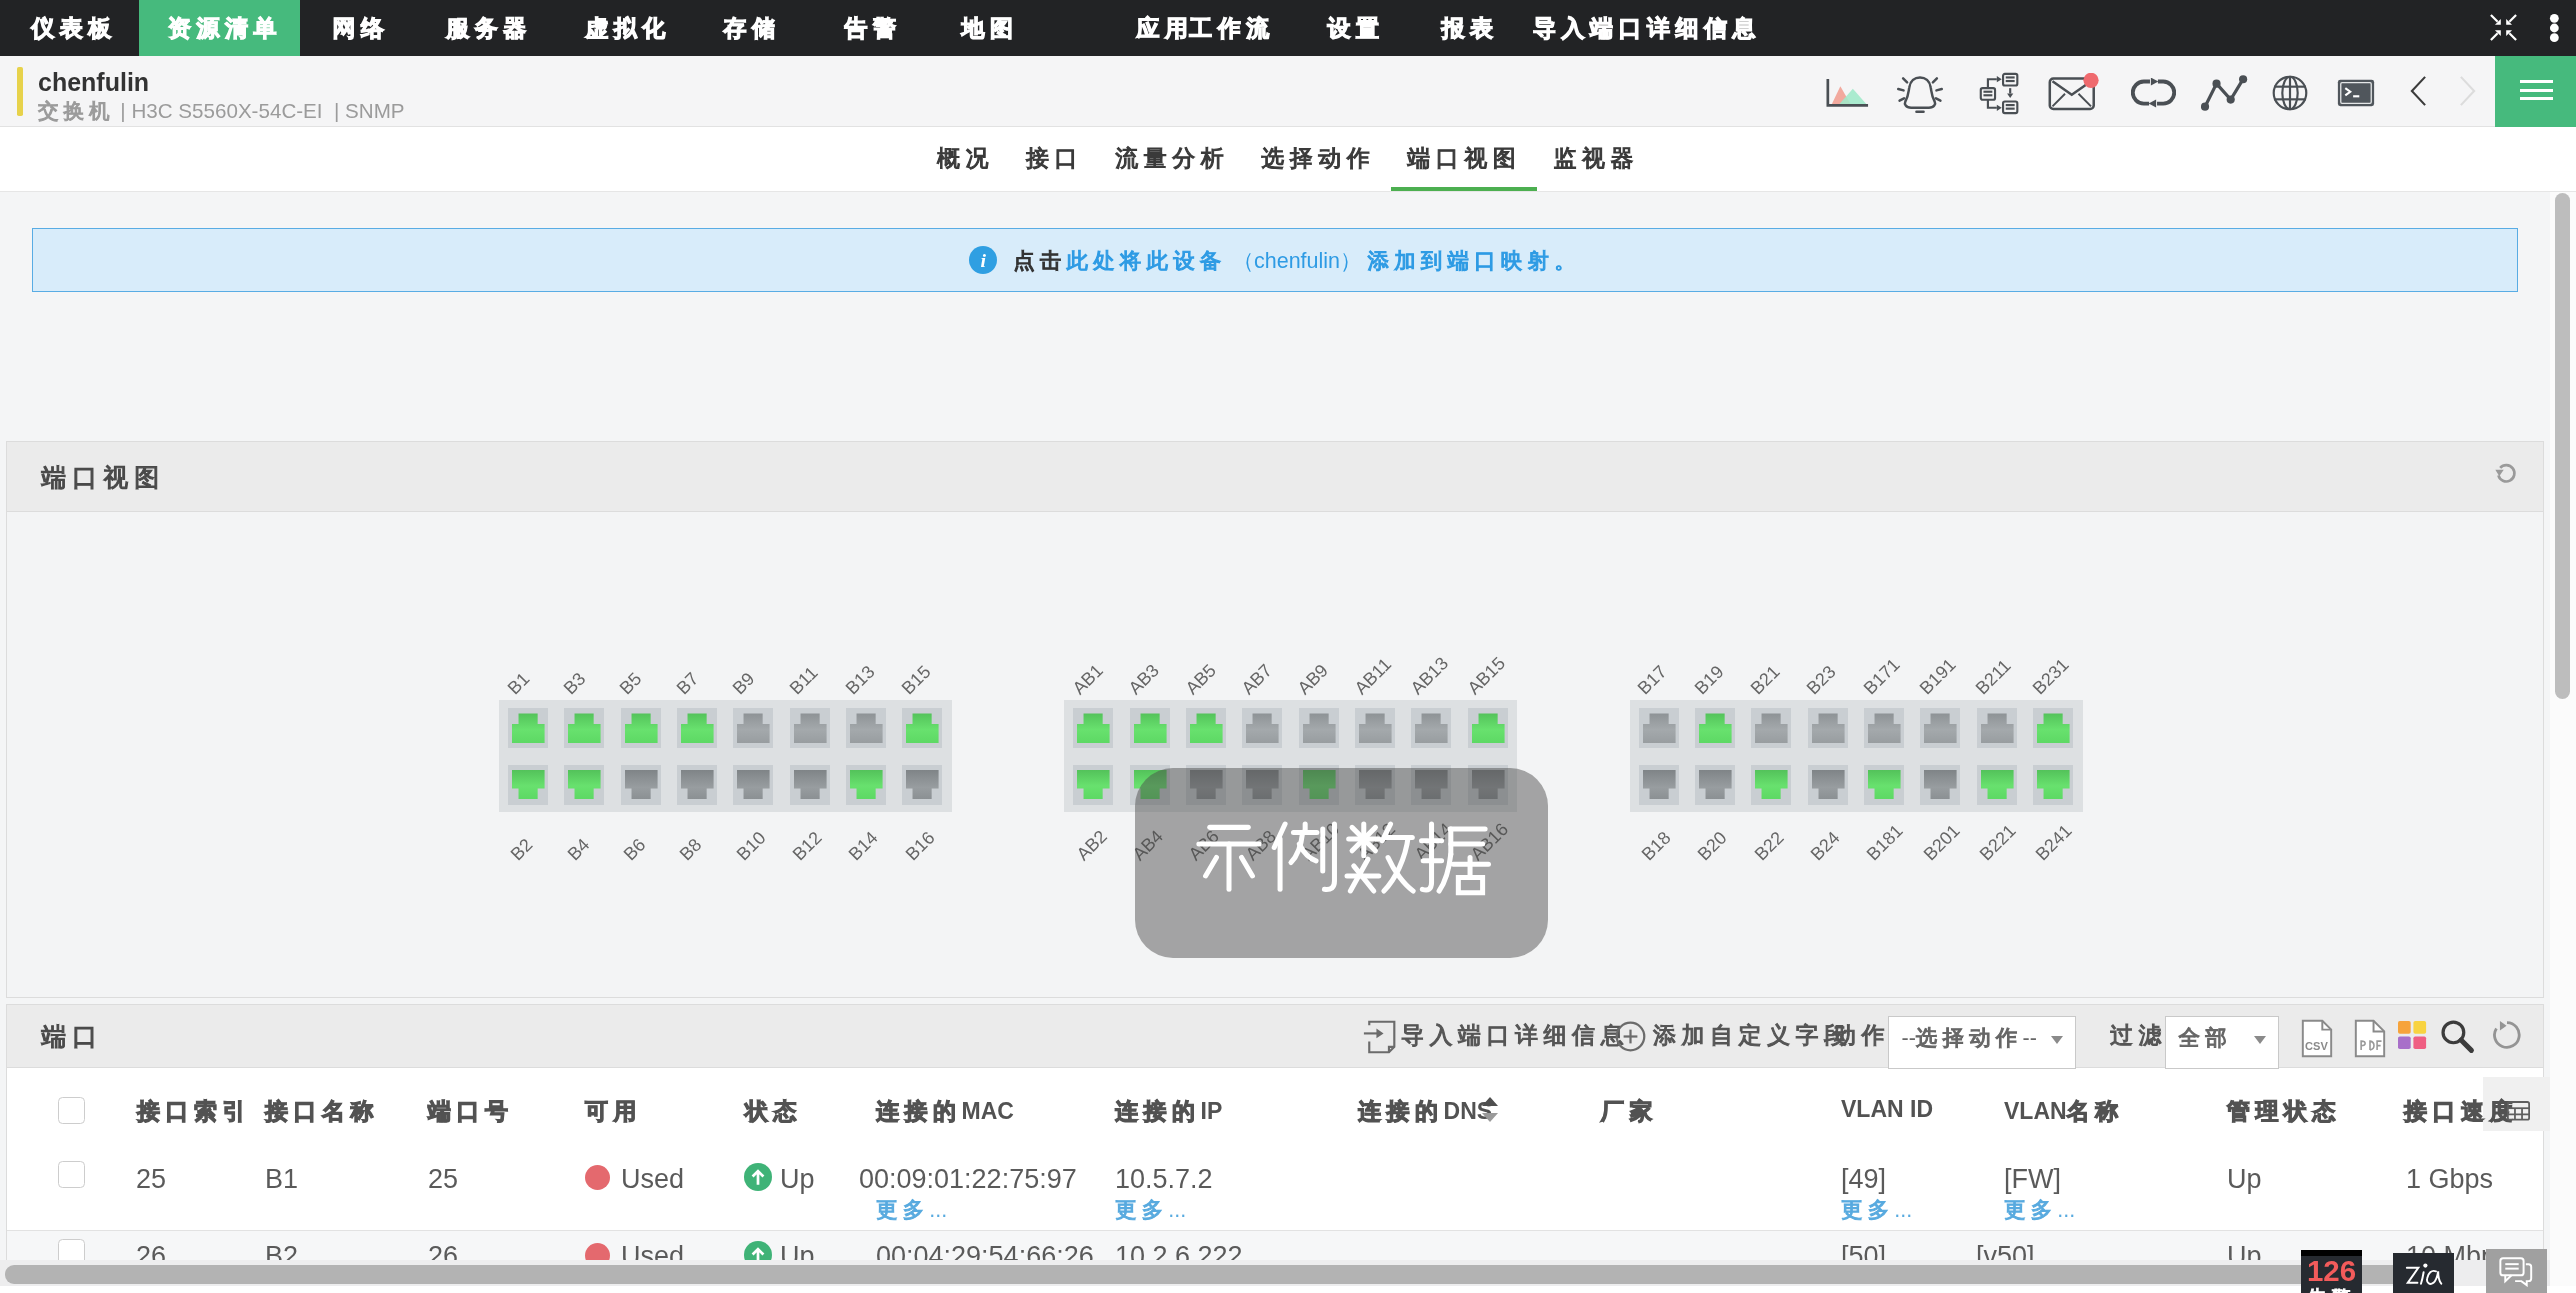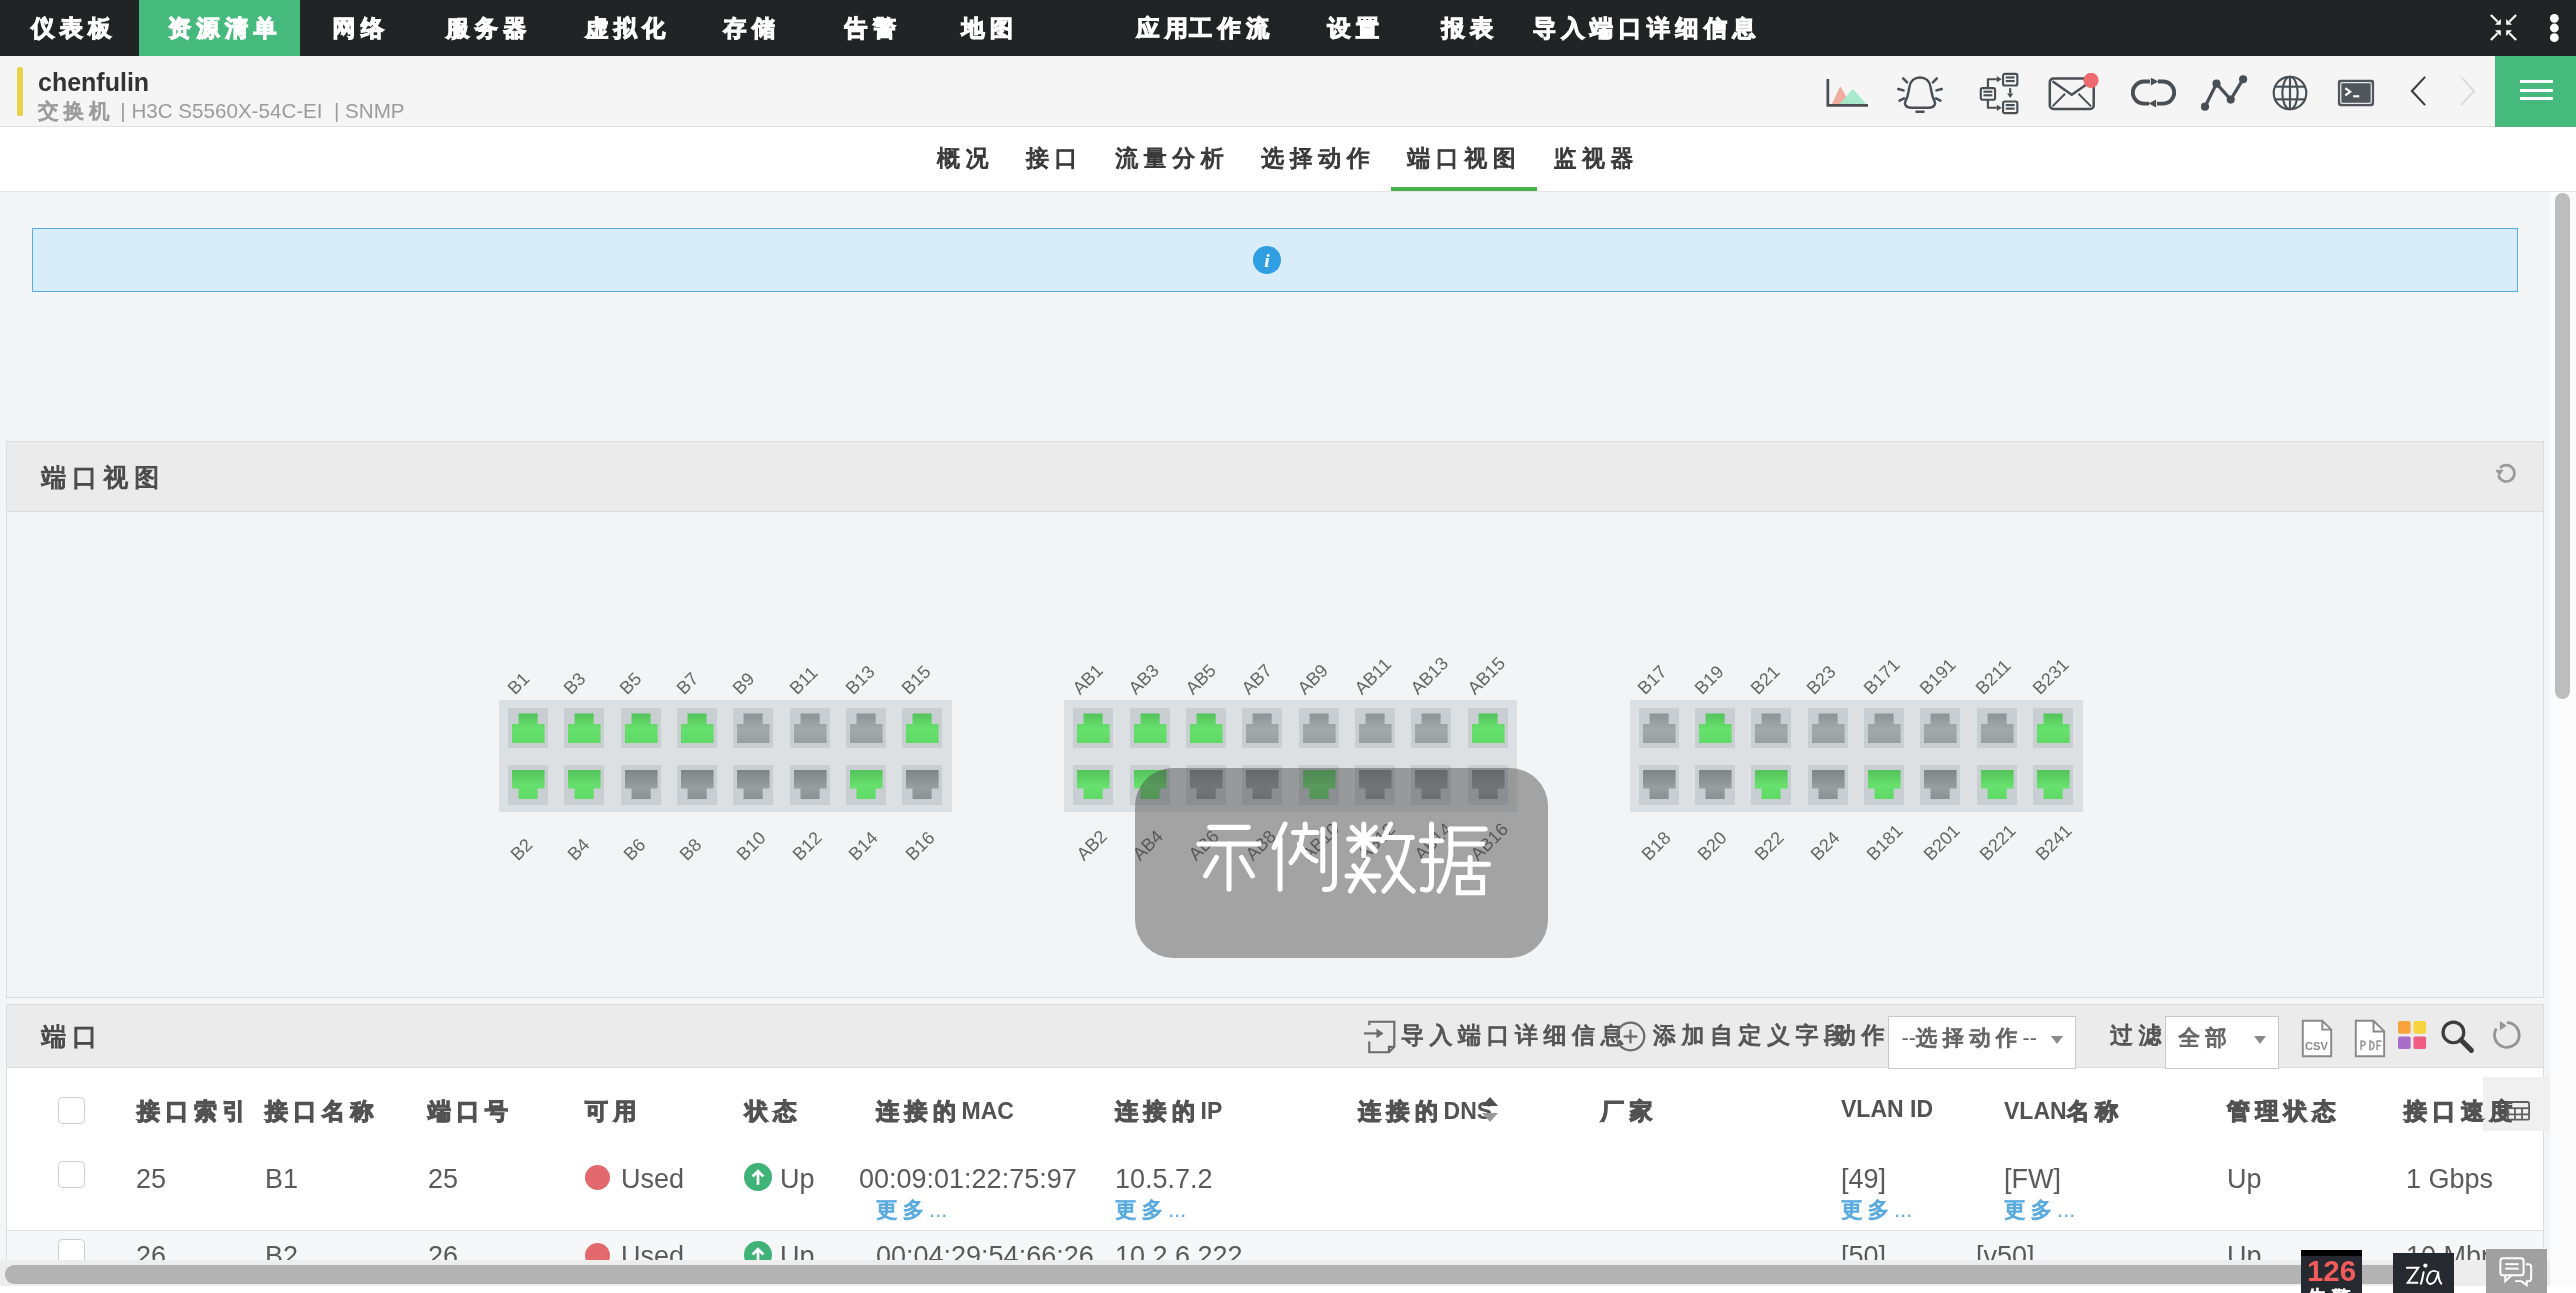--- a/index.html
+++ b/index.html
@@ -177,20 +177,21 @@
 <div class="ab" id="tabrow">
   <div class="tab cjk">概况</div>
   <div class="tab cjk">接口</div>
   <div class="tab cjk">流量分析</div>
   <div class="tab cjk">选择动作</div>
   <div class="tab cjk act">端口视图</div>
   <div class="tab cjk">监视器</div>
 </div>
 <div class="ab" id="bluebar">
   <div class="ic">i</div>
+  <div class="tx"><b class="cjk">点击</b><span class="cjk">此处将此设备</span> <span>（chenfulin）</span> <span class="cjk">添加到端口映射。</span></div>
 </div>
 <div class="ab panel" style="left:6.3px;top:441px;width:2538px;height:557px;">
   <div class="phead"></div>
   <div class="ptitle cjk">端口视图</div>
 </div>
 <div class="ab pg" style="left:499px;top:700px"></div>
 <div class="ab port" style="left:508px;top:708px">
     <div class="conn cu g"></div>
   </div>
 <div class="ab port" style="left:508px;top:765px">

